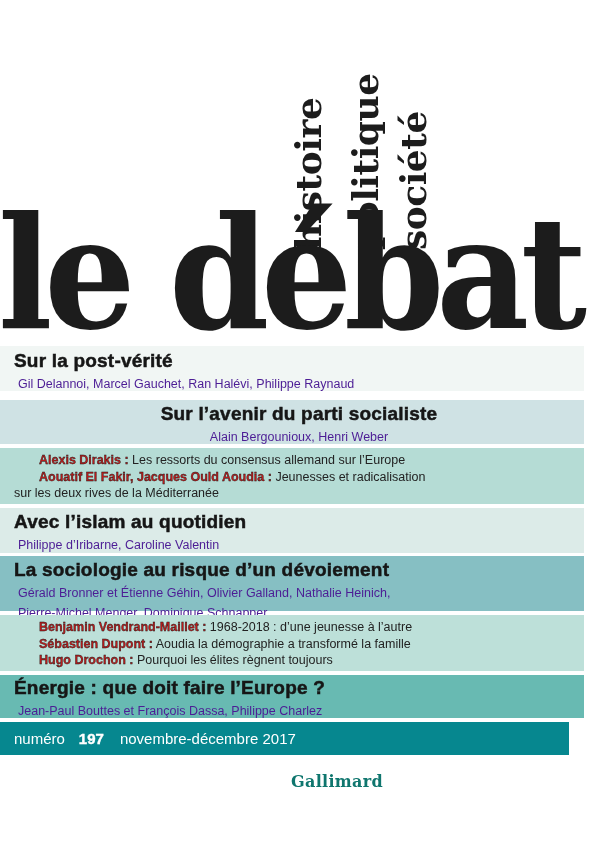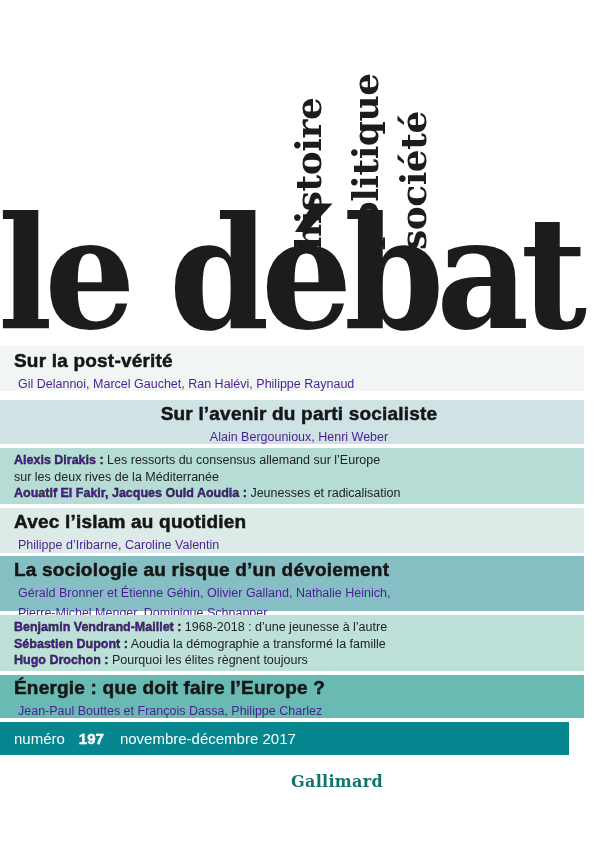--- a/index.html
+++ b/index.html
@@ -24,21 +24,21 @@
   }
   .band h2 {
     margin: 0; font-family: "Liberation Sans", sans-serif; font-weight: 900; font-size: 19px;
     line-height: 22px; color: #161616; letter-spacing: 0.2px;
     -webkit-text-stroke: 0.5px #161616;
   }
   .band .authors {
     margin: 4px; font-size: 12.5px; line-height: 16px; color: #4c1d95;
   }
   .band .line { margin: 0; font-size: 12.5px; line-height: 16.5px; color: #222; }
-  .band .line b { font-weight: 900; -webkit-text-stroke: 0.35px #161616; color: #4c1d95; }
+  .band .line b { font-weight: 900; -webkit-text-stroke: 0.35px #161616; color: #b91c1c; margin-left: 25px; }
   .issue {
     position: absolute; left: 0; top: 722px; width: 569px; height: 33px; box-sizing: border-box;
     padding-left: 14px; background: #06878f; color: #ffffff; font-size: 15px; line-height: 33px;
     white-space: nowrap;
   }
   .issue .num { font-weight: 900; margin: 0 16px 0 14px; -webkit-text-stroke: 0.4px #fff; }
   .publisher {
     position: absolute; left: 291px; top: 772px;
     font-family: "DejaVu Serif", serif; font-weight: bold; font-size: 16px; color: #0f766e;
     letter-spacing: 0.3px;
@@ -58,22 +58,22 @@
   <p class="authors">Gil Delannoi, Marcel Gauchet, Ran Halévi, Philippe Raynaud</p>
 </div>
 
 <div class="band" style="top:400px; height:44px; background:#cfe2e4; padding-top:3px;text-align:center;">
   <h2>Sur l’avenir du parti socialiste</h2>
   <p class="authors">Alain Bergounioux, Henri Weber</p>
 </div>
 
 <div class="band" style="top:448px; height:56px; background:#b5dcd5; padding-top:4px;">
   <p class="line"><b>Alexis Dirakis :</b><span> Les ressorts du consensus allemand sur l’Europe</span></p>
+  <p class="line"><b>Aouatif El Fakir, Jacques Ould Aoudia :</b><span> Jeunesses et radicalisation</span></p>
   <p class="line"><span>sur les deux rives de la Méditerranée</span></p>
-  <p class="line"><b>Aouatif El Fakir, Jacques Ould Aoudia :</b><span> Jeunesses et radicalisation</span></p>
 </div>
 
 <div class="band" style="top:508px; height:45px; background:#dcebe8; padding-top:3px;">
   <h2>Avec l’islam au quotidien</h2>
   <p class="authors">Philippe d’Iribarne, Caroline Valentin</p>
 </div>
 
 <div class="band" style="top:556px; height:55px; background:#86bfc3; padding-top:3px;">
   <h2>La sociologie au risque d’un dévoiement</h2>
   <p class="authors">Gérald Bronner et Étienne Géhin, Olivier Galland, Nathalie Heinich,</p>

